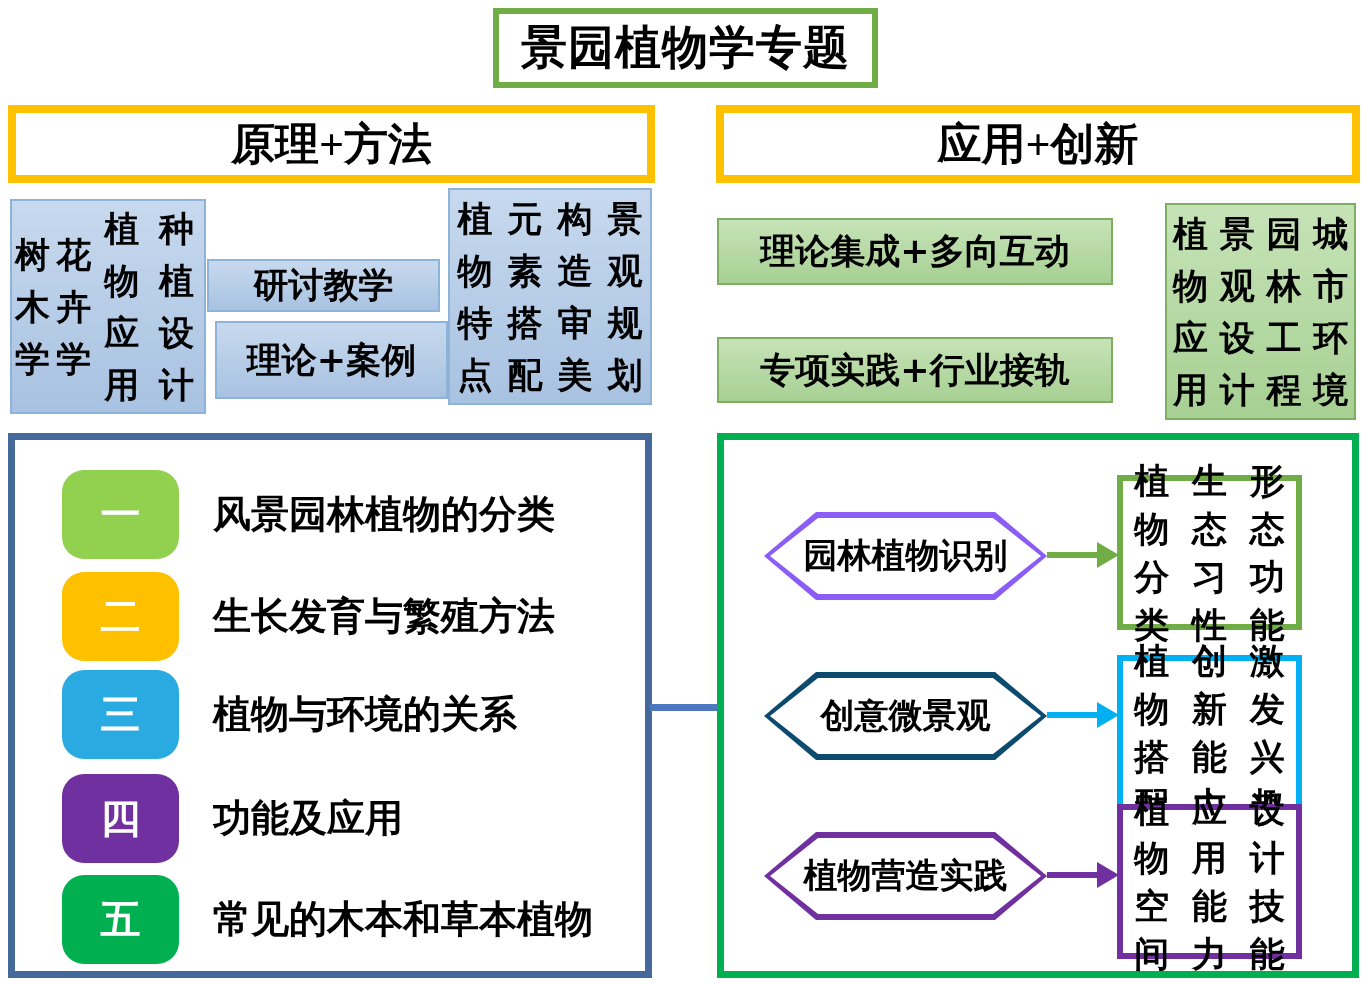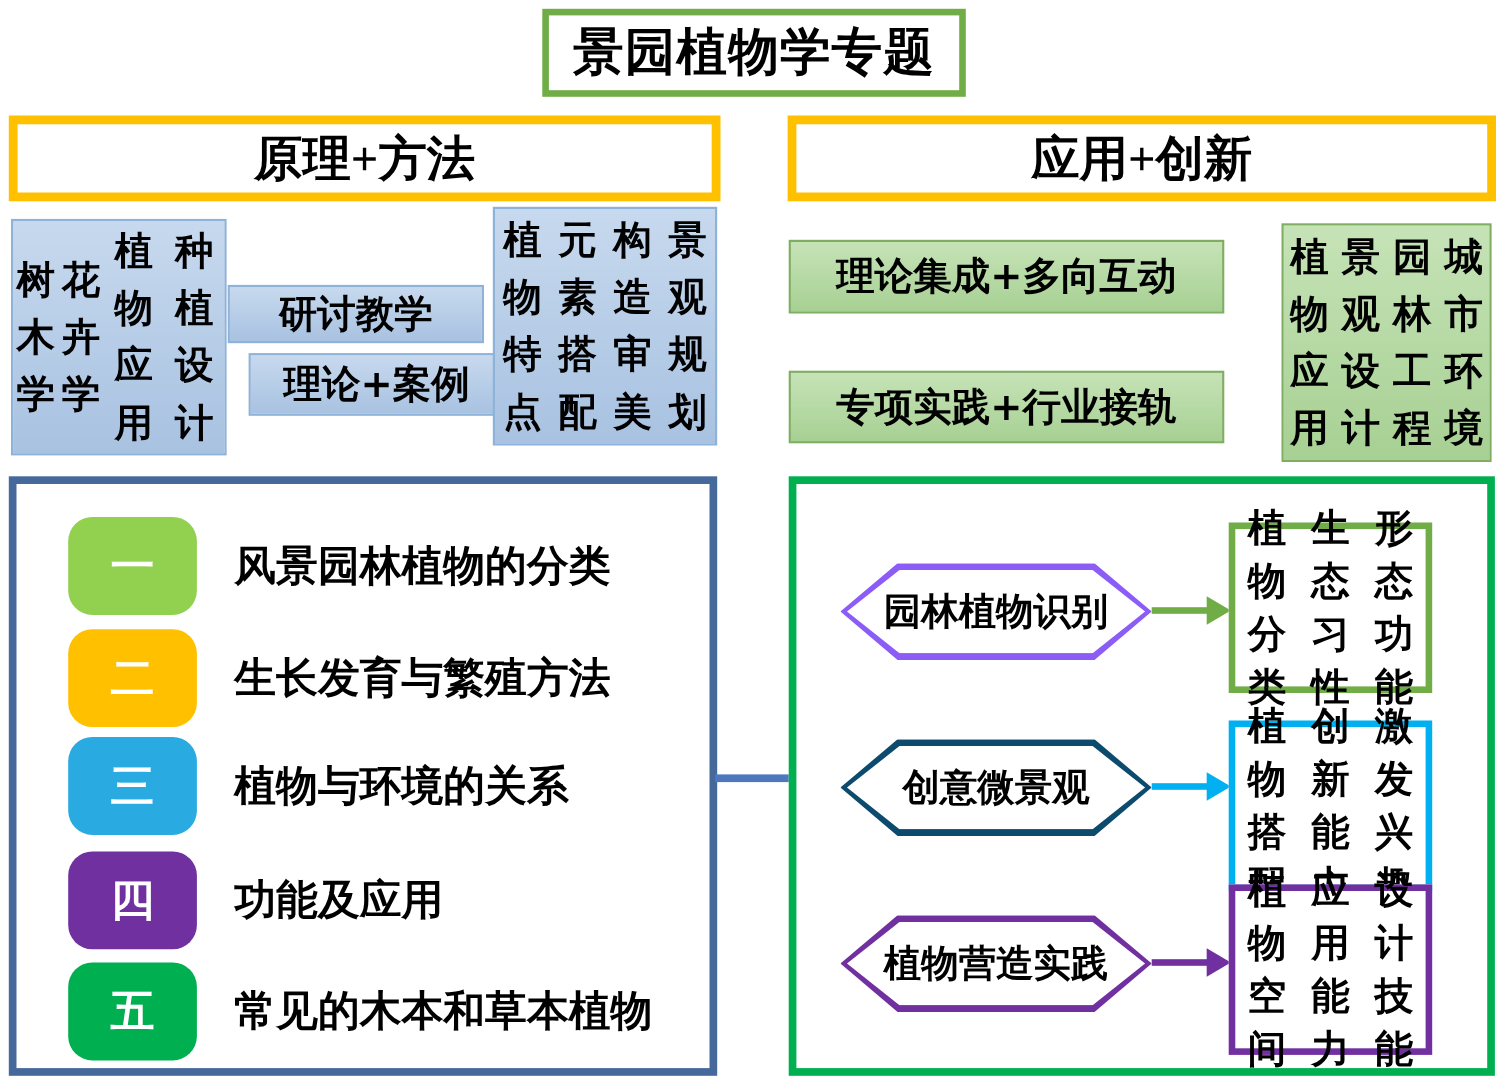--- a/index.html
+++ b/index.html
@@ -14,21 +14,21 @@
 
   
   .hdr { border: 8px solid #ffc000; background: #fff; font-size: 44px; font-family: Liberation Serif, serif; }
   .hdr-left  { left: 8px;   top: 105px; width: 647px; height: 78px; }
   .hdr-right { left: 716px; top: 105px; width: 644px; height: 78px; text-align: center; }
 
   
   .bluebox { background: linear-gradient(#c7d9ee, #a8c2e1); border: 2px solid #8fb2d9; font-size: 35px; }
   .box-a { left: 10px;  top: 199px; width: 196px; height: 215px; }
   .box-b { left: 207px; top: 218px; width: 233px; height: 53px; margin-top: 41px; }
-  .box-c { left: 215px; top: 321px; width: 233px; height: 57px; margin-left: 11px; }
+  .box-c { left: 215px; top: 321px; width: 233px; height: 78px; }
   .box-d { left: 448px; top: 188px; width: 204px; height: 217px; }
 
   
   .greenbox { background: linear-gradient(#c6e3b7, #a7d093); border: 2px solid #7fae62; font-size: 35px; }
   .box-e { left: 717px;  top: 218px; width: 396px; height: 67px; }
   .box-f { left: 717px;  top: 337px; width: 396px; height: 66px; }
   .box-g { left: 1165px; top: 203px; width: 191px; height: 217px; }
 
   .multiline { display: flex; flex-direction: row; align-items: center; justify-content: center; text-align: center; }
   .multiline div { line-height: 52px; }

